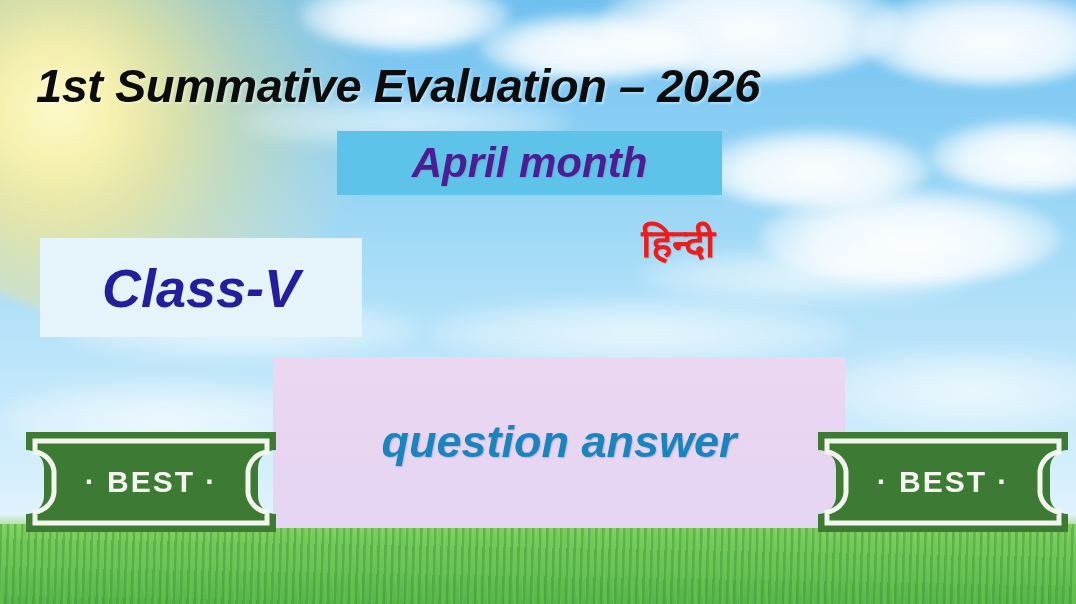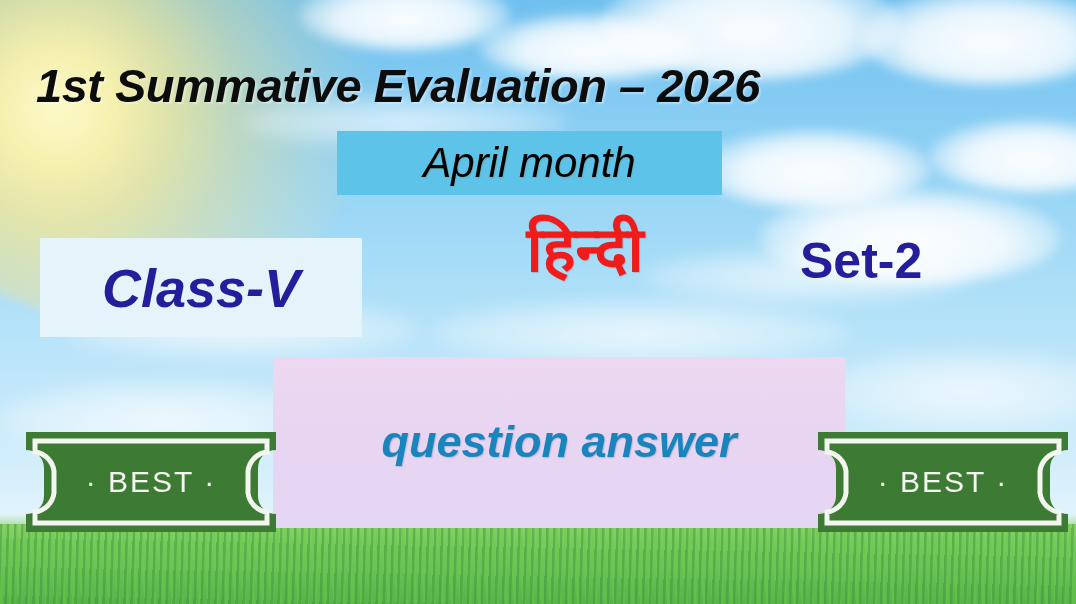--- a/index.html
+++ b/index.html
@@ -117,23 +117,23 @@
 
   .april-band {
     left: 337px;
     top: 131px;
     width: 385px;
     height: 64px;
     background: #5ec3e8;
   }
   .april-text {
     font-size: 42px;
-    font-weight: 400;
-    font-style: italic;
-    color: #000000;
+    font-weight: 700;
+    font-style: italic;
+    color: #4c1d95;
     white-space: nowrap;
     text-shadow: 1px 1px 1px rgba(120,90,20,0.18);
     text-align: right;
   }
 
   .class-band {
     left: 40px;
     top: 218px;
     width: 322px;
     height: 99px;
@@ -144,24 +144,24 @@
     font-size: 54px;
     font-weight: 700;
     font-style: italic;
     color: #241e9c;
     white-space: nowrap;
   }
 
   .subject {
     position: absolute;
     left: 455px;
-    top: 214px;
+    top: 222px;
     width: 260px;
-    text-align: center;
-    font-size: 62px;
+    text-align: right;
+    font-size: 39px;
     font-weight: 700;
     color: #f01b1b;
     white-space: nowrap;
     line-height: 1.15;
     text-shadow: 1px 1px 1px rgba(120,0,0,0.18);
   }
 
   .set {
     position: absolute;
     left: 800px;
@@ -205,21 +205,21 @@
   .badge-label {
     position: absolute;
     left: 0;
     top: 0;
     width: 100%;
     height: 100%;
     display: flex;
     align-items: center;
     justify-content: center;
     font-size: 30px;
-    font-weight: 400;
+    font-weight: 700;
     letter-spacing: 2px;
     color: #f4f7f0;
     white-space: nowrap;
   }
 </style>
 </head>
 <body>
 
 <div class="poster">
 
@@ -248,21 +248,20 @@
   <div class="band april-band">
     <span class="april-text">April month</span>
   </div>
 
   <div class="band class-band">
     <span class="class-text">Class-V</span>
   </div>
 
   <div class="subject">हिन्दी</div>
 
-  <div class="set">Set-2</div>
 
   <div class="band qa-band">
     <span class="qa-line">question answer</span>
   </div>
 
   <div class="badge left">
     <svg viewBox="0 0 250 100" preserveAspectRatio="none">
       <path d="M0,0 L250,0 L250,18 A18,18 0 0 0 232,36 L232,64 A18,18 0 0 0 250,82 L250,100 L0,100 L0,82 A18,18 0 0 0 18,64 L18,36 A18,18 0 0 0 0,18 Z" fill="#3d7a34"></path>
       <path d="M9,9 L241,9 L241,20 A22,22 0 0 0 222,39 L222,61 A22,22 0 0 0 241,80 L241,91 L9,91 L9,80 A22,22 0 0 0 28,61 L28,39 A22,22 0 0 0 9,20 Z" fill="none" stroke="#f2f6ee" stroke-width="5"></path>
     </svg>

